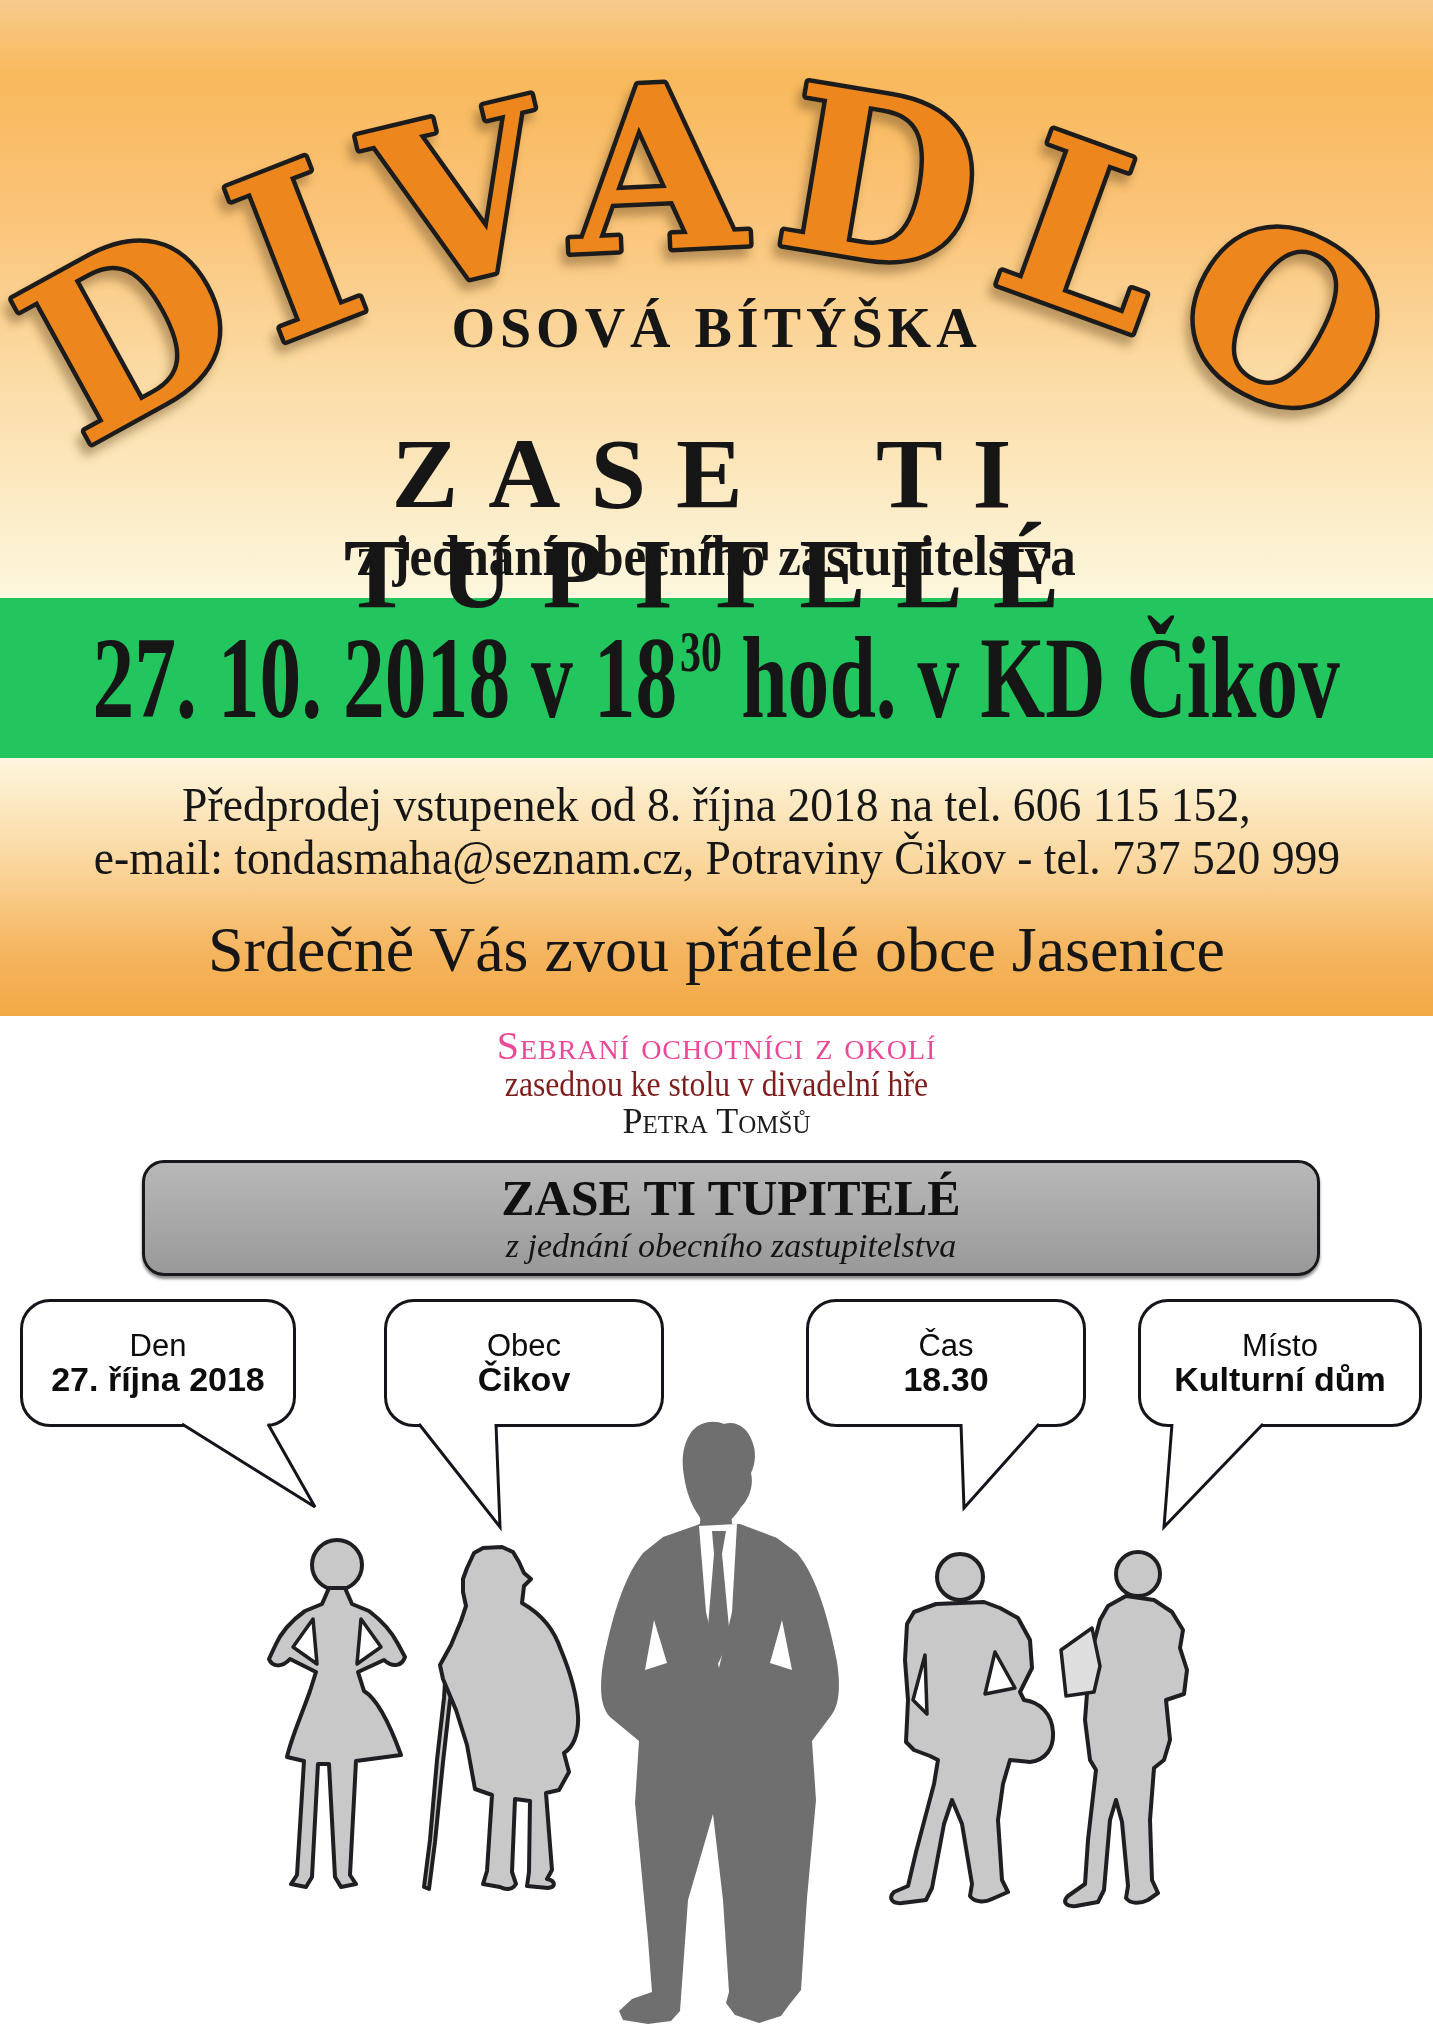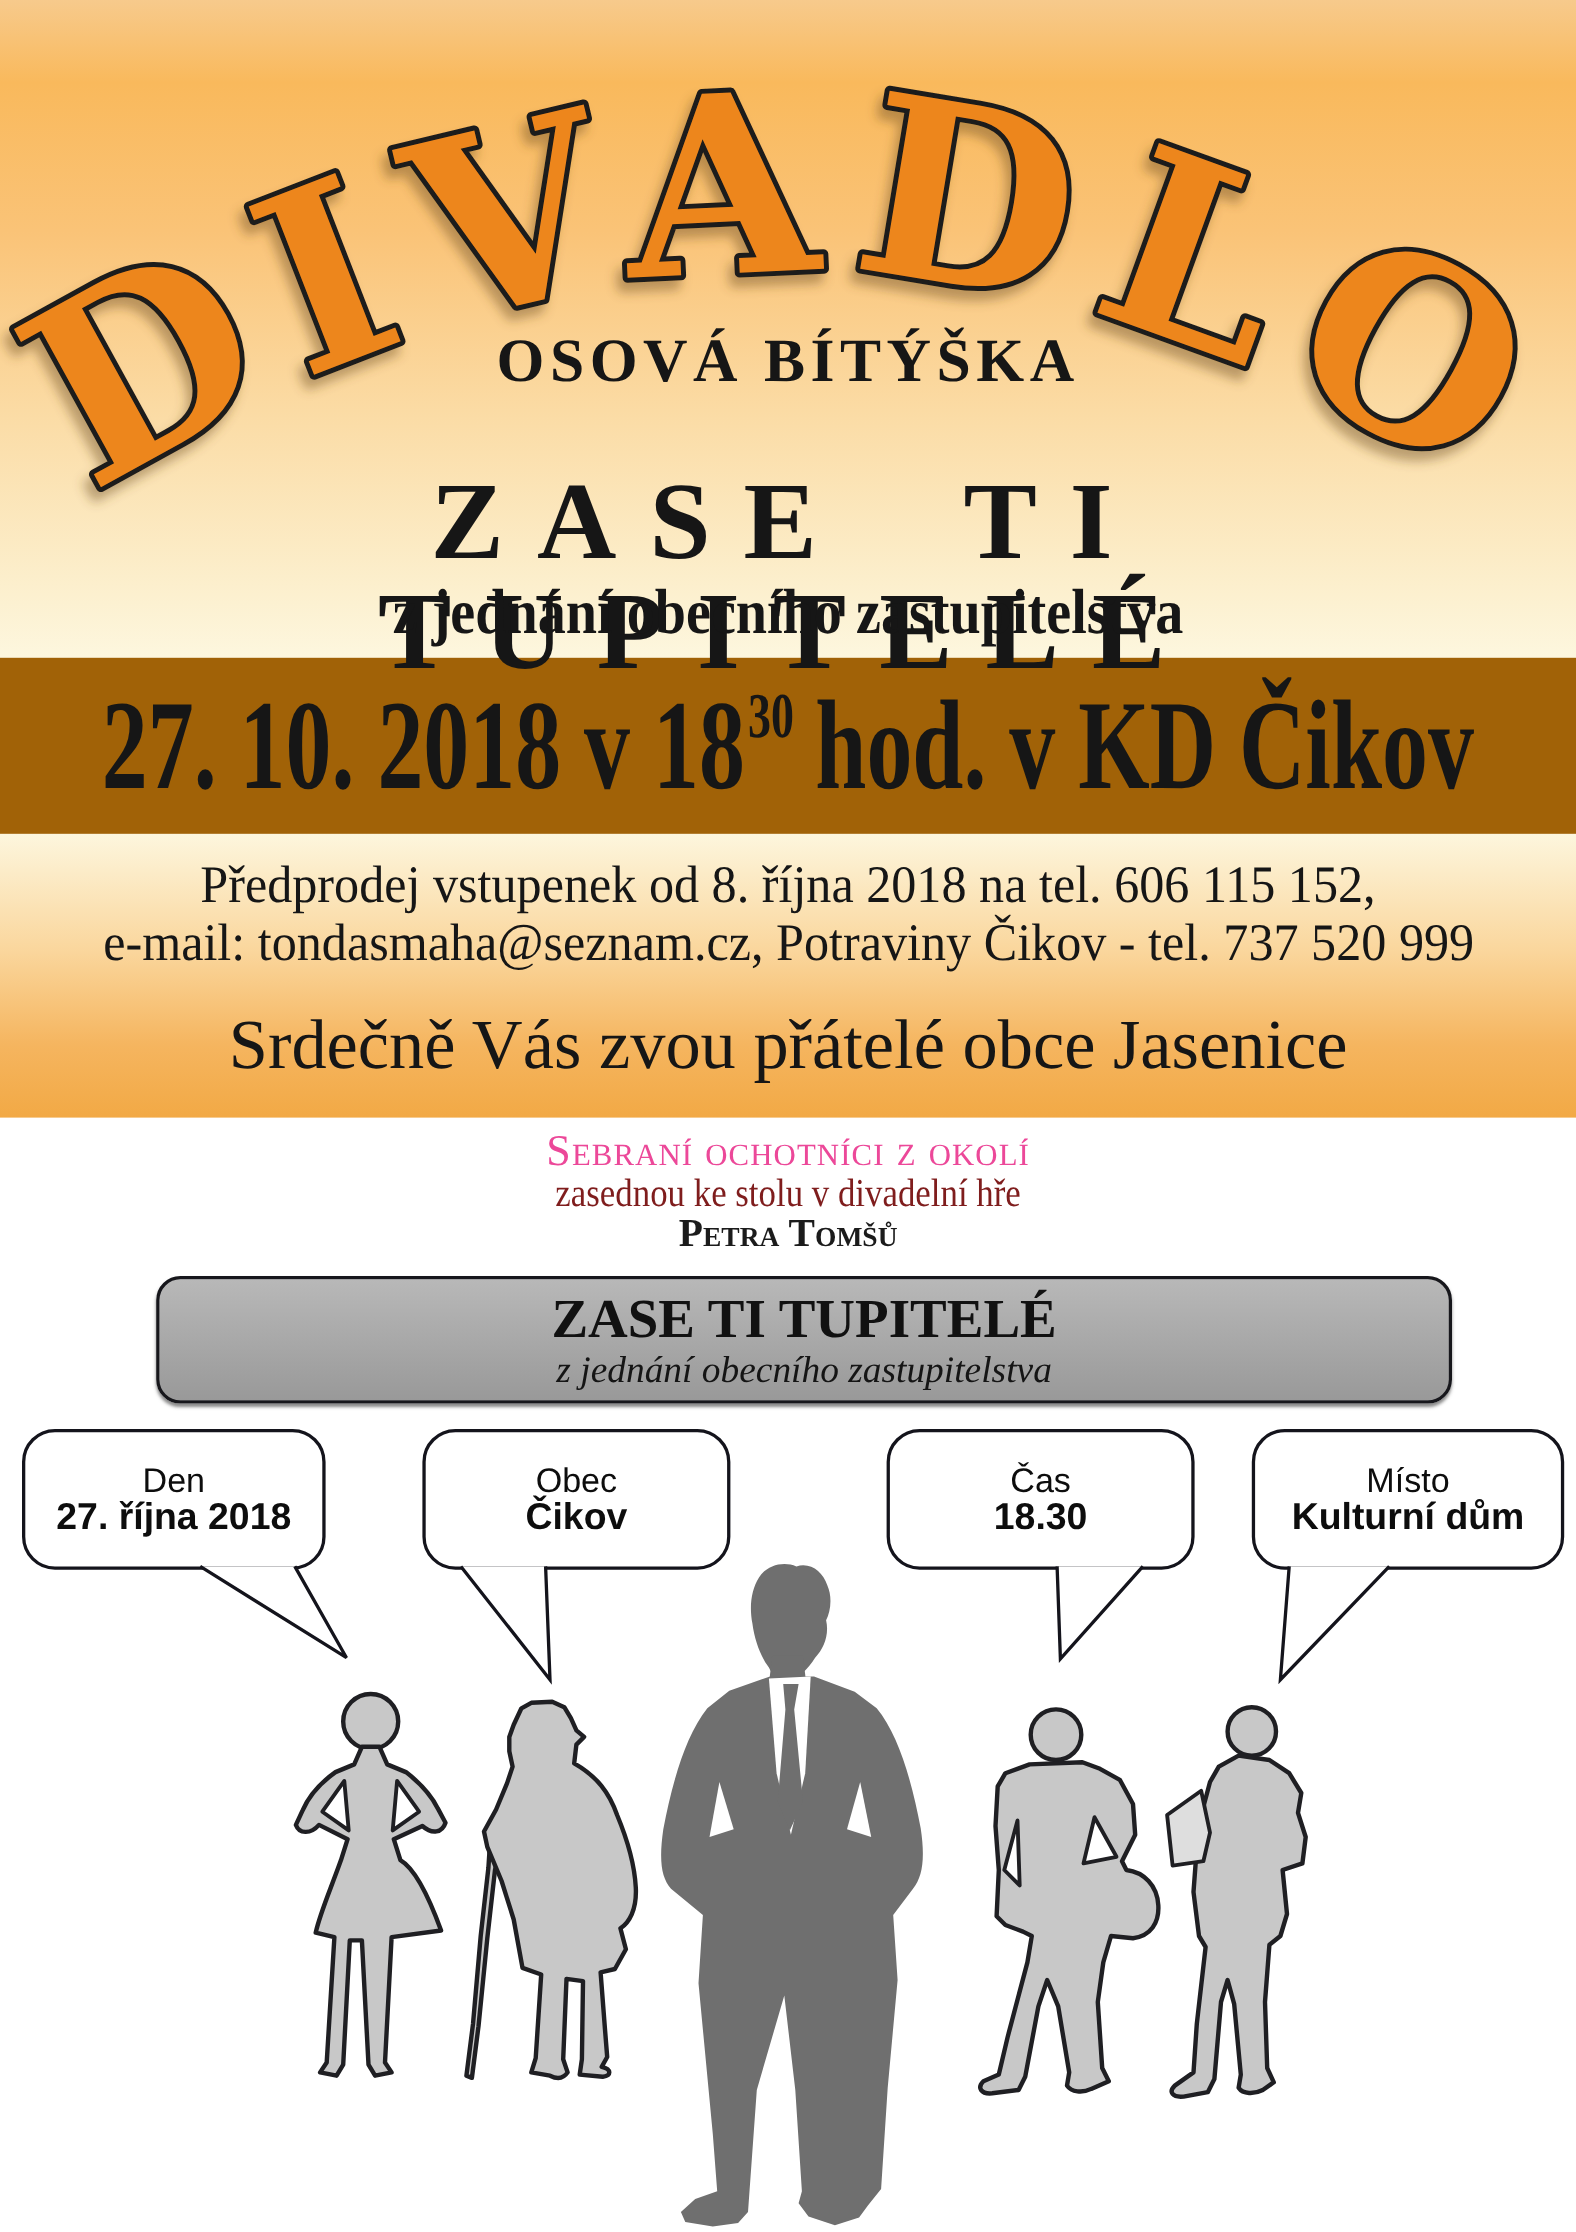--- a/index.html
+++ b/index.html
@@ -7,41 +7,41 @@
           font-family:"Liberation Serif",serif;}
   .abs{position:absolute;}
   .ctext{position:absolute;left:0;width:100%;text-align:center;color:#161616;line-height:1;}
   .cond{display:inline-block;white-space:nowrap;transform-origin:50% 50%;}
 
   
   .orange-section{left:0;top:0;width:1433px;height:1016px;
     background:linear-gradient(to bottom,
       #F7CA8C 0px,#F9B95C 75px,#FAC377 210px,#FBDCA6 380px,#FCF0CF 540px,
       #FDF7DF 600px,#FDF7DF 755px,#FAD69C 865px,#F5B55F 950px,#F2A945 1016px);}
-  .date-band{left:0;top:598px;width:1433px;height:160px;background:#a16207;
+  .date-band{left:0;top:598px;width:1433px;height:160px;background:#22c55e;
     display:flex;align-items:center;justify-content:center;}
 
   .arch-svg{left:0;top:0;}
   .osova{top:300px;font-size:56px;font-weight:bold;letter-spacing:5px;}
   .show-title{top:424px;font-size:100px;font-weight:700;letter-spacing:.30em;word-spacing:.5em;}
   .show-sub{top:527px;font-size:58px;font-weight:700;}
   .show-sub .cond{transform:scaleX(.88);}
   .date-line{font-size:116px;font-weight:700;color:#161616;white-space:nowrap;}
   .date-line .cond{transform:scaleX(.72);}
   .date-sup{font-size:58px;position:relative;top:-46px;margin:0 6px 0 4px;}
   .date-suffix{margin-left:.18em;}
   .info1{top:781px;font-size:48px;}
   .info2{top:834px;font-size:48px;}
   .info1 .cond,.info2 .cond{transform:scaleX(.95);}
   .invite{top:918px;font-size:64px;}
 
   .intro1{top:1026px;font-size:40px;font-variant:small-caps;letter-spacing:1px;color:#ec4899;}
   .intro2{top:1066px;font-size:36px;color:#7f1d1d;}
   .intro2 .cond{transform:scaleX(.88);}
-  .intro3{top:1103px;font-size:36px;font-weight:700;font-variant:small-caps;color:#1b1b1b;}
+  .intro3{top:1103px;font-size:36px;font-weight:400;font-variant:small-caps;color:#1b1b1b;}
 
   .banner{left:142px;top:1160px;width:1178px;height:116px;border-radius:22px;
     background:linear-gradient(#b8b8b8,#999999);border:3px solid #17171c;
     box-shadow:0 3px 3px rgba(40,40,40,.55);box-sizing:border-box;
     display:flex;flex-direction:column;align-items:center;justify-content:center;gap:6px;}
   .banner-title{font-size:50px;font-weight:700;color:#111111;line-height:1;}
   .banner-sub{font-size:34px;font-style:italic;color:#151515;line-height:1;}
 
   .bubble{position:absolute;top:1299px;height:128px;background:#ffffff;
     border:3px solid #14141c;border-radius:30px;box-sizing:border-box;

